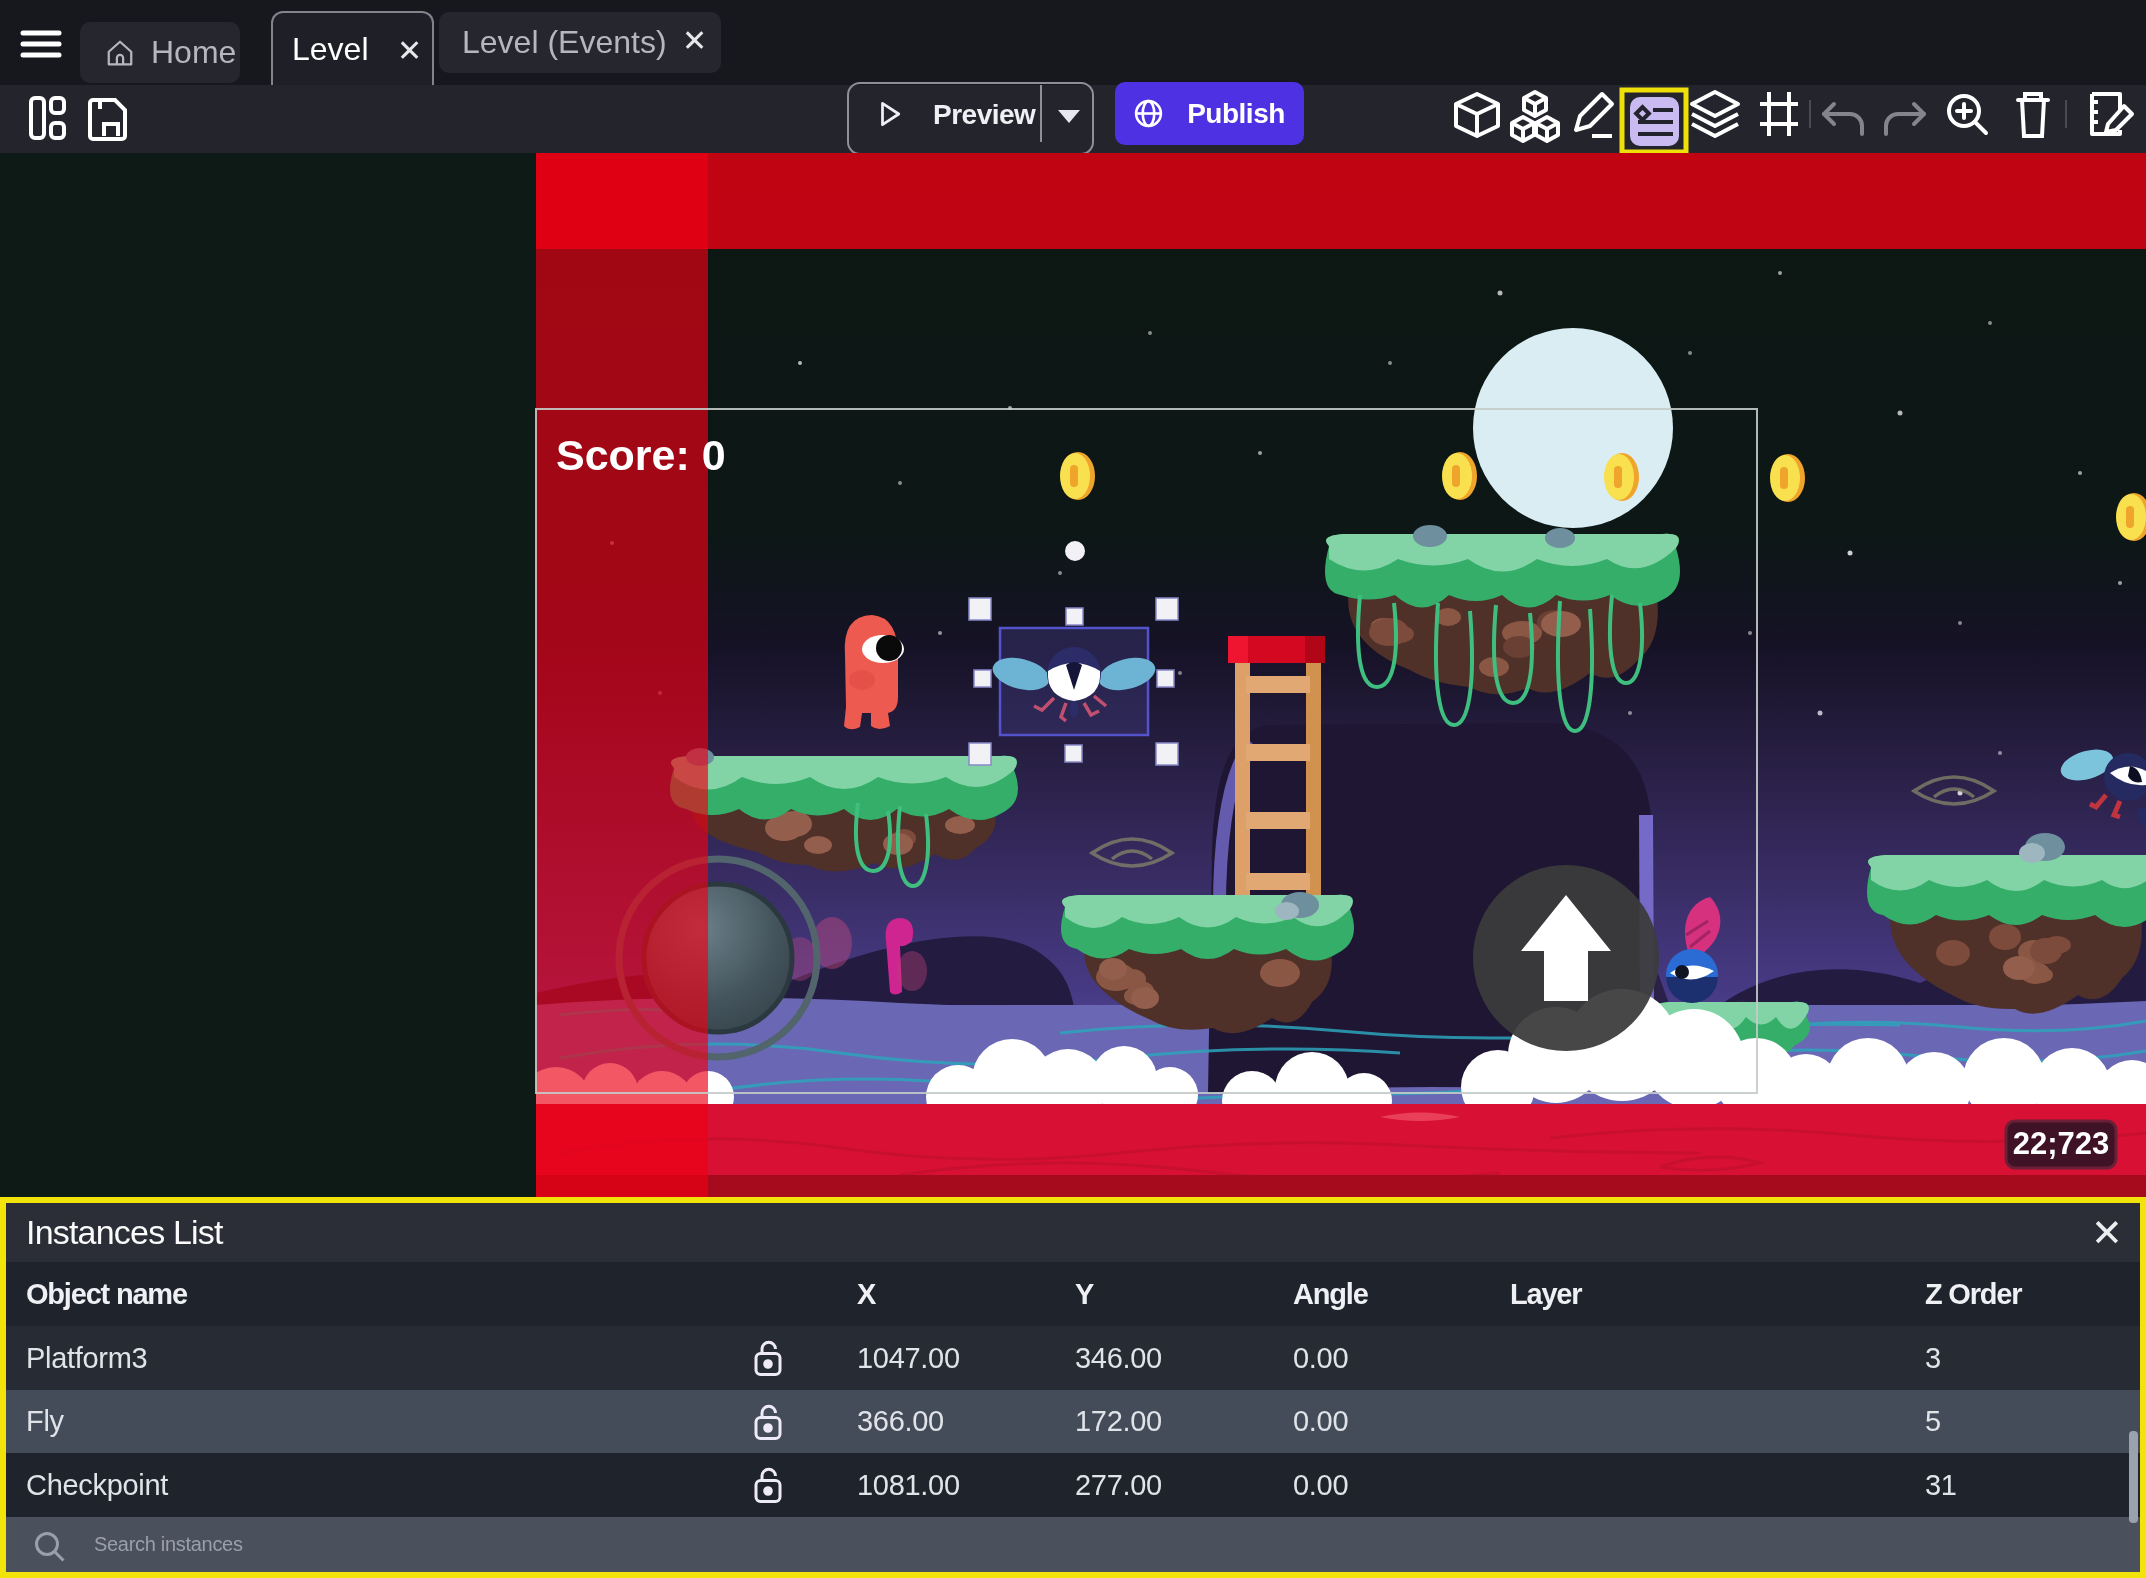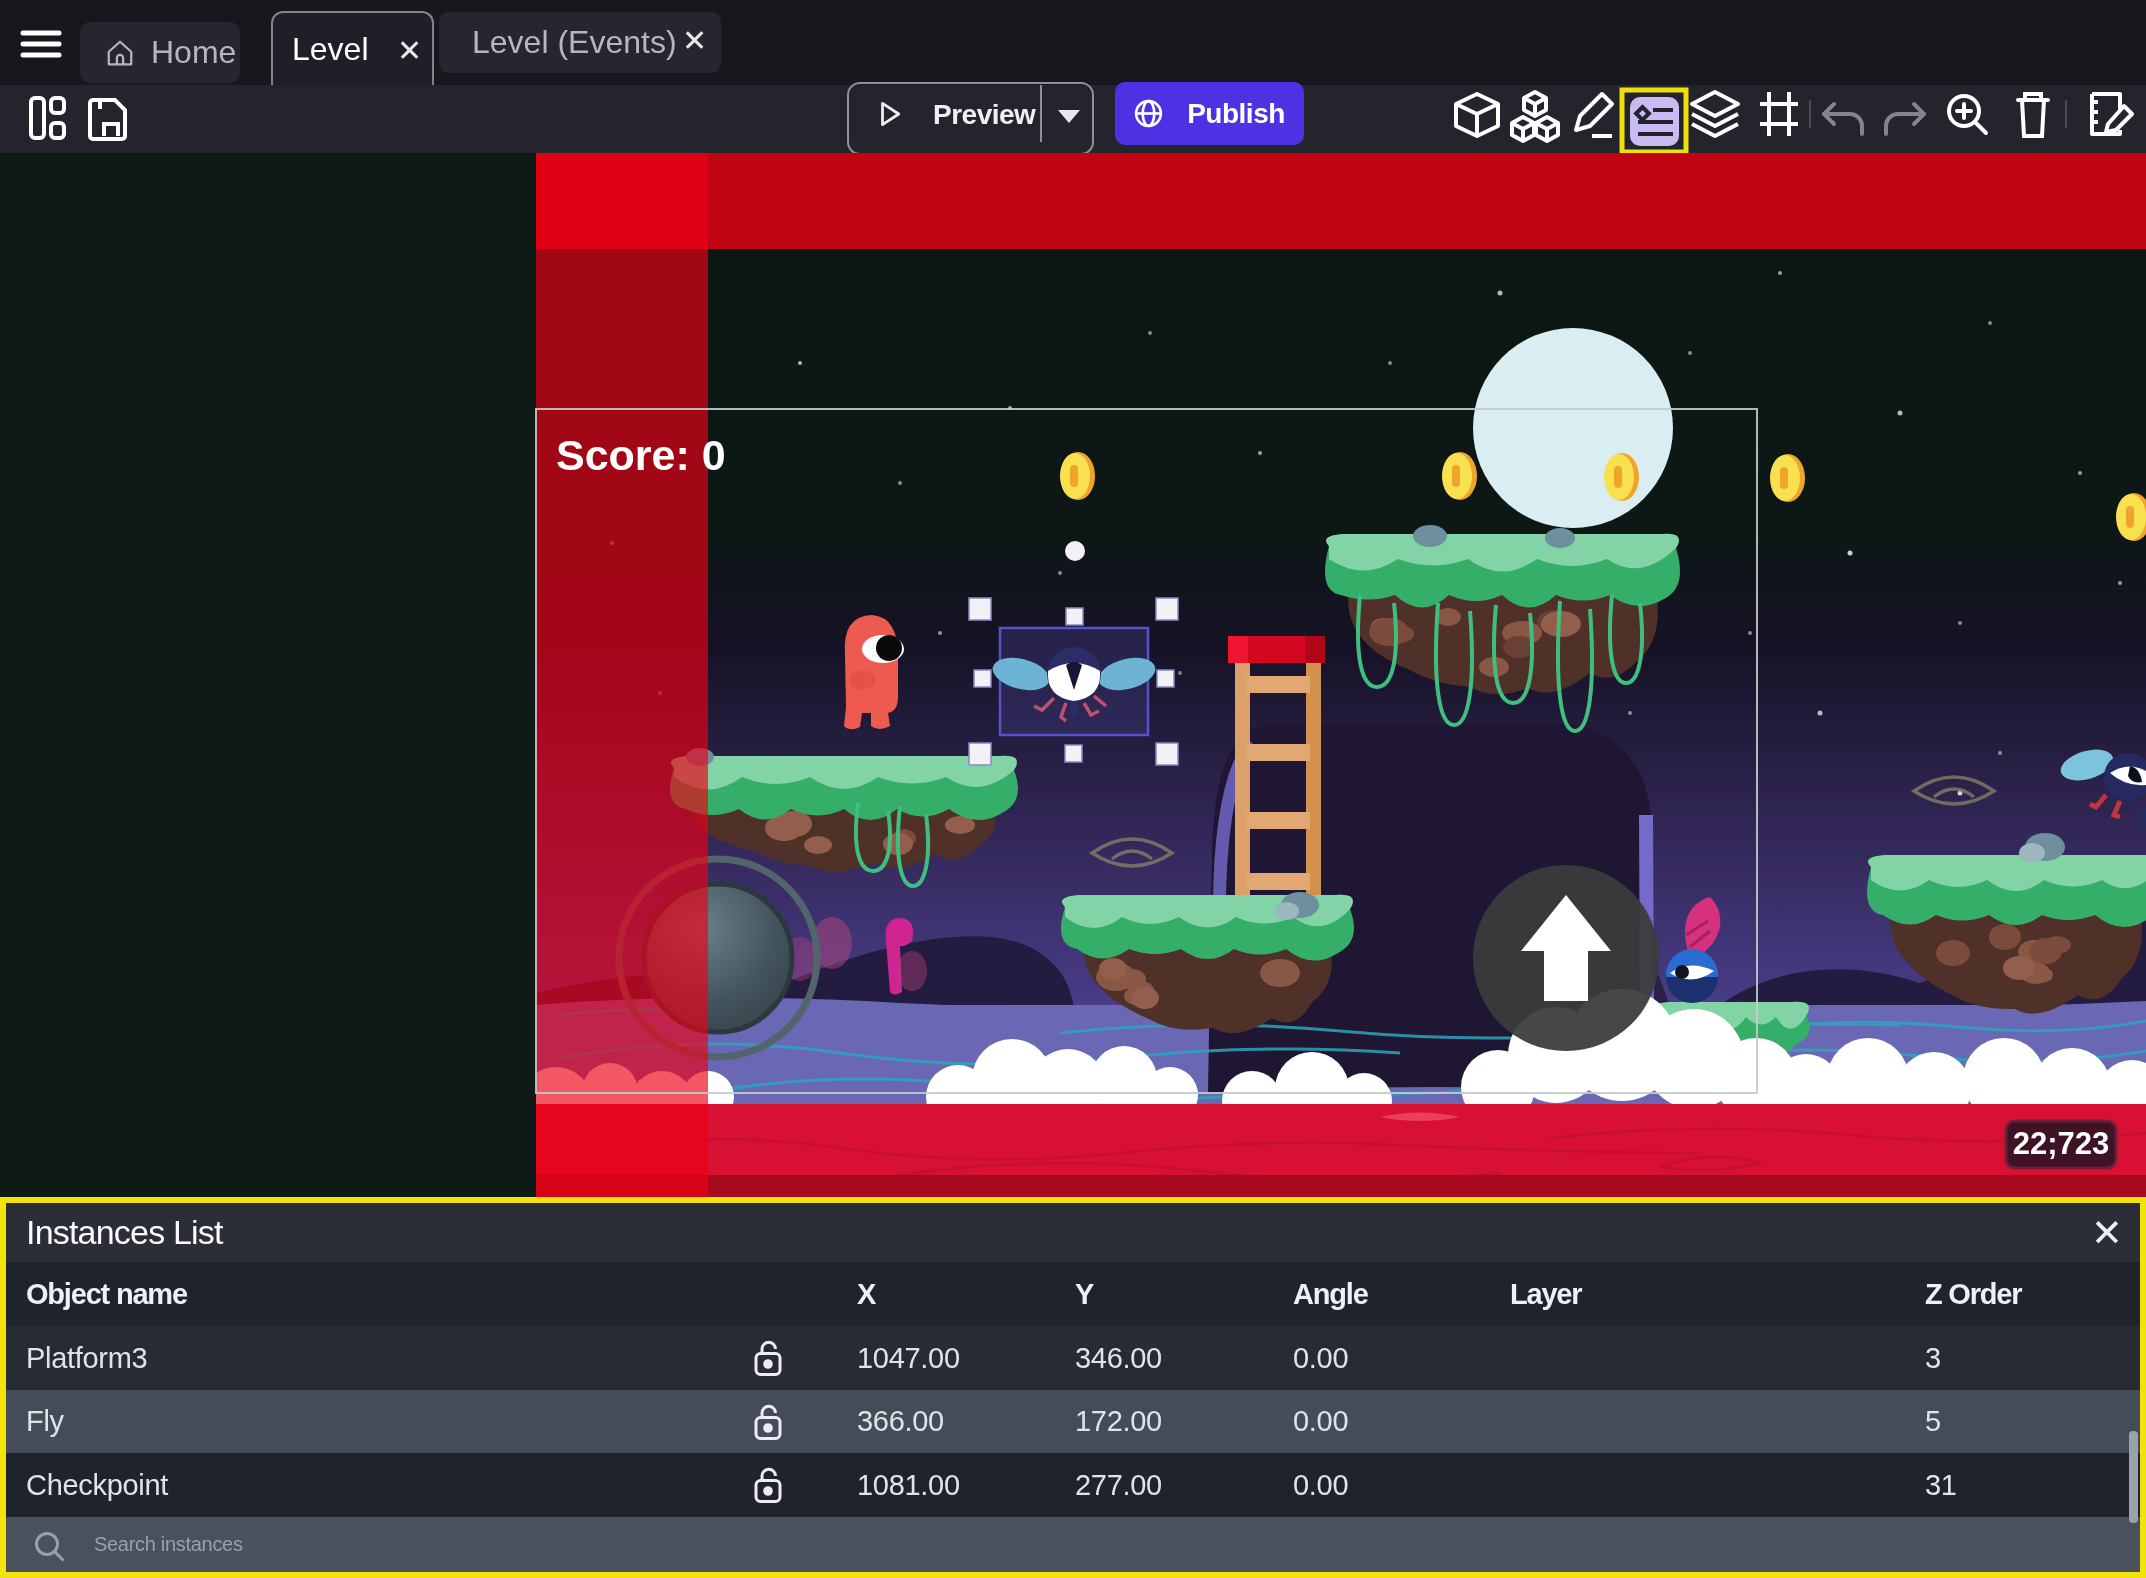--- a/index.html
+++ b/index.html
@@ -4,21 +4,21 @@
 <style>
   html,body{margin:0;padding:0;background:#0c1713;}
   *{box-sizing:border-box;}
   body{font-family:"Liberation Sans", sans-serif;}
   #app{position:relative;width:2146px;height:1578px;overflow:hidden;background:#0d1a16;}
   
   #tabbar{position:absolute;left:0;top:0;width:2146px;height:85px;background:#17171e;}
   .tab{position:absolute;display:flex;align-items:center;color:#b5b7bd;font-size:32px;white-space:nowrap;}
   #tab-home{left:80px;top:12px;width:160px;height:61px;background:#26262e;border-radius:10px;padding-left:25px;margin-top:10px;}
   #tab-level{left:271px;top:11px;width:163px;height:74px;background:#1f1f27;border:2px solid #83838d;border-bottom:none;border-radius:12px 12px 0 0;color:#ffffff;padding-left:19px;font-weight:500;align-items:center;}
-  #tab-events{left:439px;top:12px;width:282px;height:61px;background:#26262e;border-radius:10px;padding-left:33px;}
+  #tab-events{left:439px;top:12px;width:282px;height:61px;background:#26262e;border-radius:10px;padding-left:23px;}
   .tabx{position:absolute;font-size:30px;color:#e8e8ec;line-height:1;font-weight:400;}
   
   #toolbar{position:absolute;left:0;top:85px;width:2146px;height:68px;background:#24242c;}
   #btn-preview{position:absolute;left:847px;top:-3px;width:247px;height:73px;border:2px solid #8f8f99;border-radius:13px;color:#eef0f4;font-weight:bold;font-size:28px;letter-spacing:-0.5px;}
   #btn-publish{position:absolute;left:1115px;top:-3px;width:189px;height:63px;background:#4f31e4;border-radius:10px;display:flex;align-items:center;justify-content:center;color:#fff;font-weight:bold;font-size:28px;letter-spacing:-0.5px;padding-left:16px;}
   
   #canvas{position:absolute;left:0;top:153px;width:2146px;height:917px;background:#0d1a16;}
   
   #panel{position:absolute;left:0;top:1197px;width:2146px;height:381px;border:6px solid #f2e40a;background:#262b34;}
   .prow{position:absolute;left:0;width:2134px;color:#e0e4e9;font-size:29px;display:flex;align-items:center;letter-spacing:-0.3px;}

